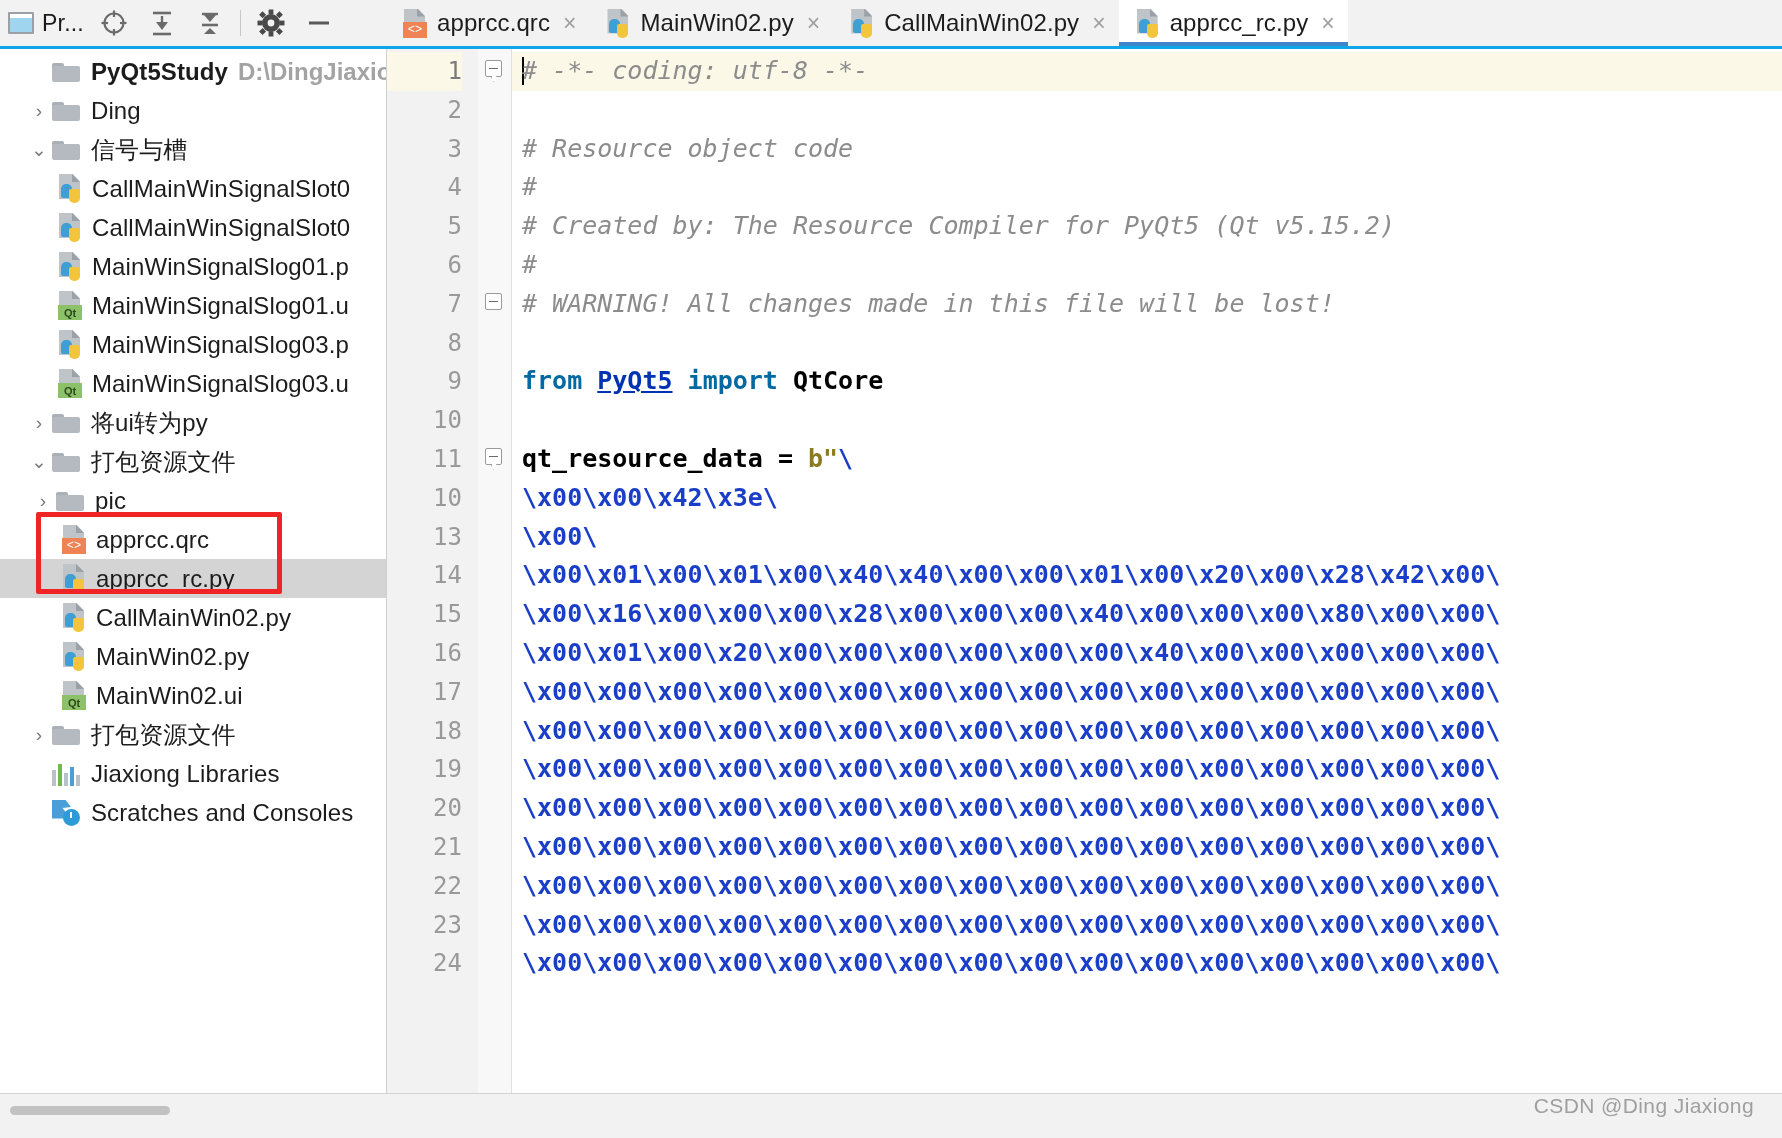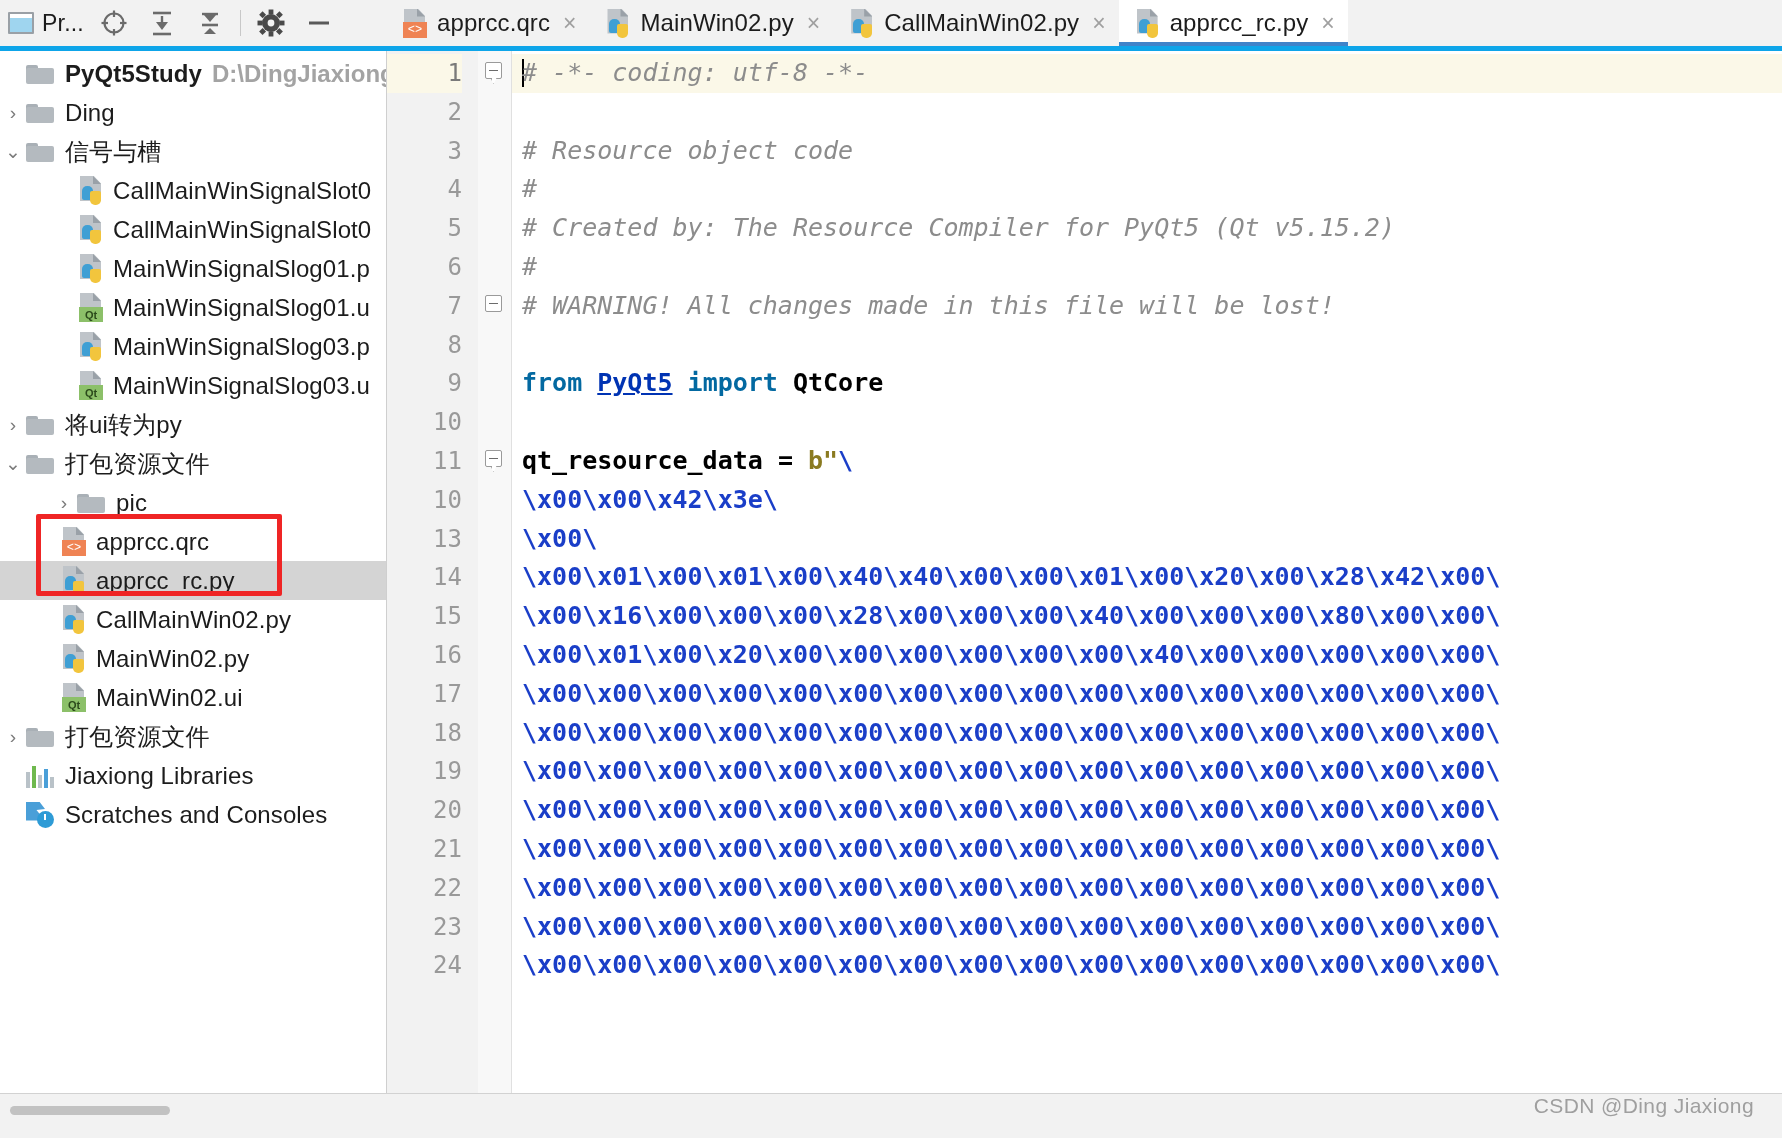--- a/index.html
+++ b/index.html
@@ -16,21 +16,21 @@
     flex-direction: column;
     background: #ffffff;
   }
 
   
   .top-row {
     display: flex;
     height: 46px;
     flex: 0 0 46px;
     background: #ec4899;
-    border-bottom: 5px solid #0ea5e9;
+    border-bottom: 3px solid #0ea5e9;
     text-align: right;
   }
 
   
   .proj-toolbar {
     width: 386px;
     flex: 0 0 386px;
     display: flex;
     align-items: center;
     background: #f2f2f2;
@@ -245,22 +245,22 @@
   .tree-label.bold { font-weight: bold; }
   .tree-path {
     font-size: 24px;
     color: #a3a3a3;
     margin-left: 10px;
     font-weight: bold;
   }
   .fileicon-wrap { margin-right: 9px; }
 
   
-  .ind-1 { padding-left: 0px; }
-  .ind-2 { padding-left: 30px; margin-left: 21px; }
+  .ind-1 { padding-left: 12px; margin-left: 14px; }
+  .ind-2 { padding-left: 30px; }
   .ind-3 { padding-left: 60px; }
 
   
   .libs-icon {
     width: 30px; height: 24px;
     flex: 0 0 30px;
     margin-right: 9px;
     display: flex;
     align-items: flex-end;
     gap: 2px;

